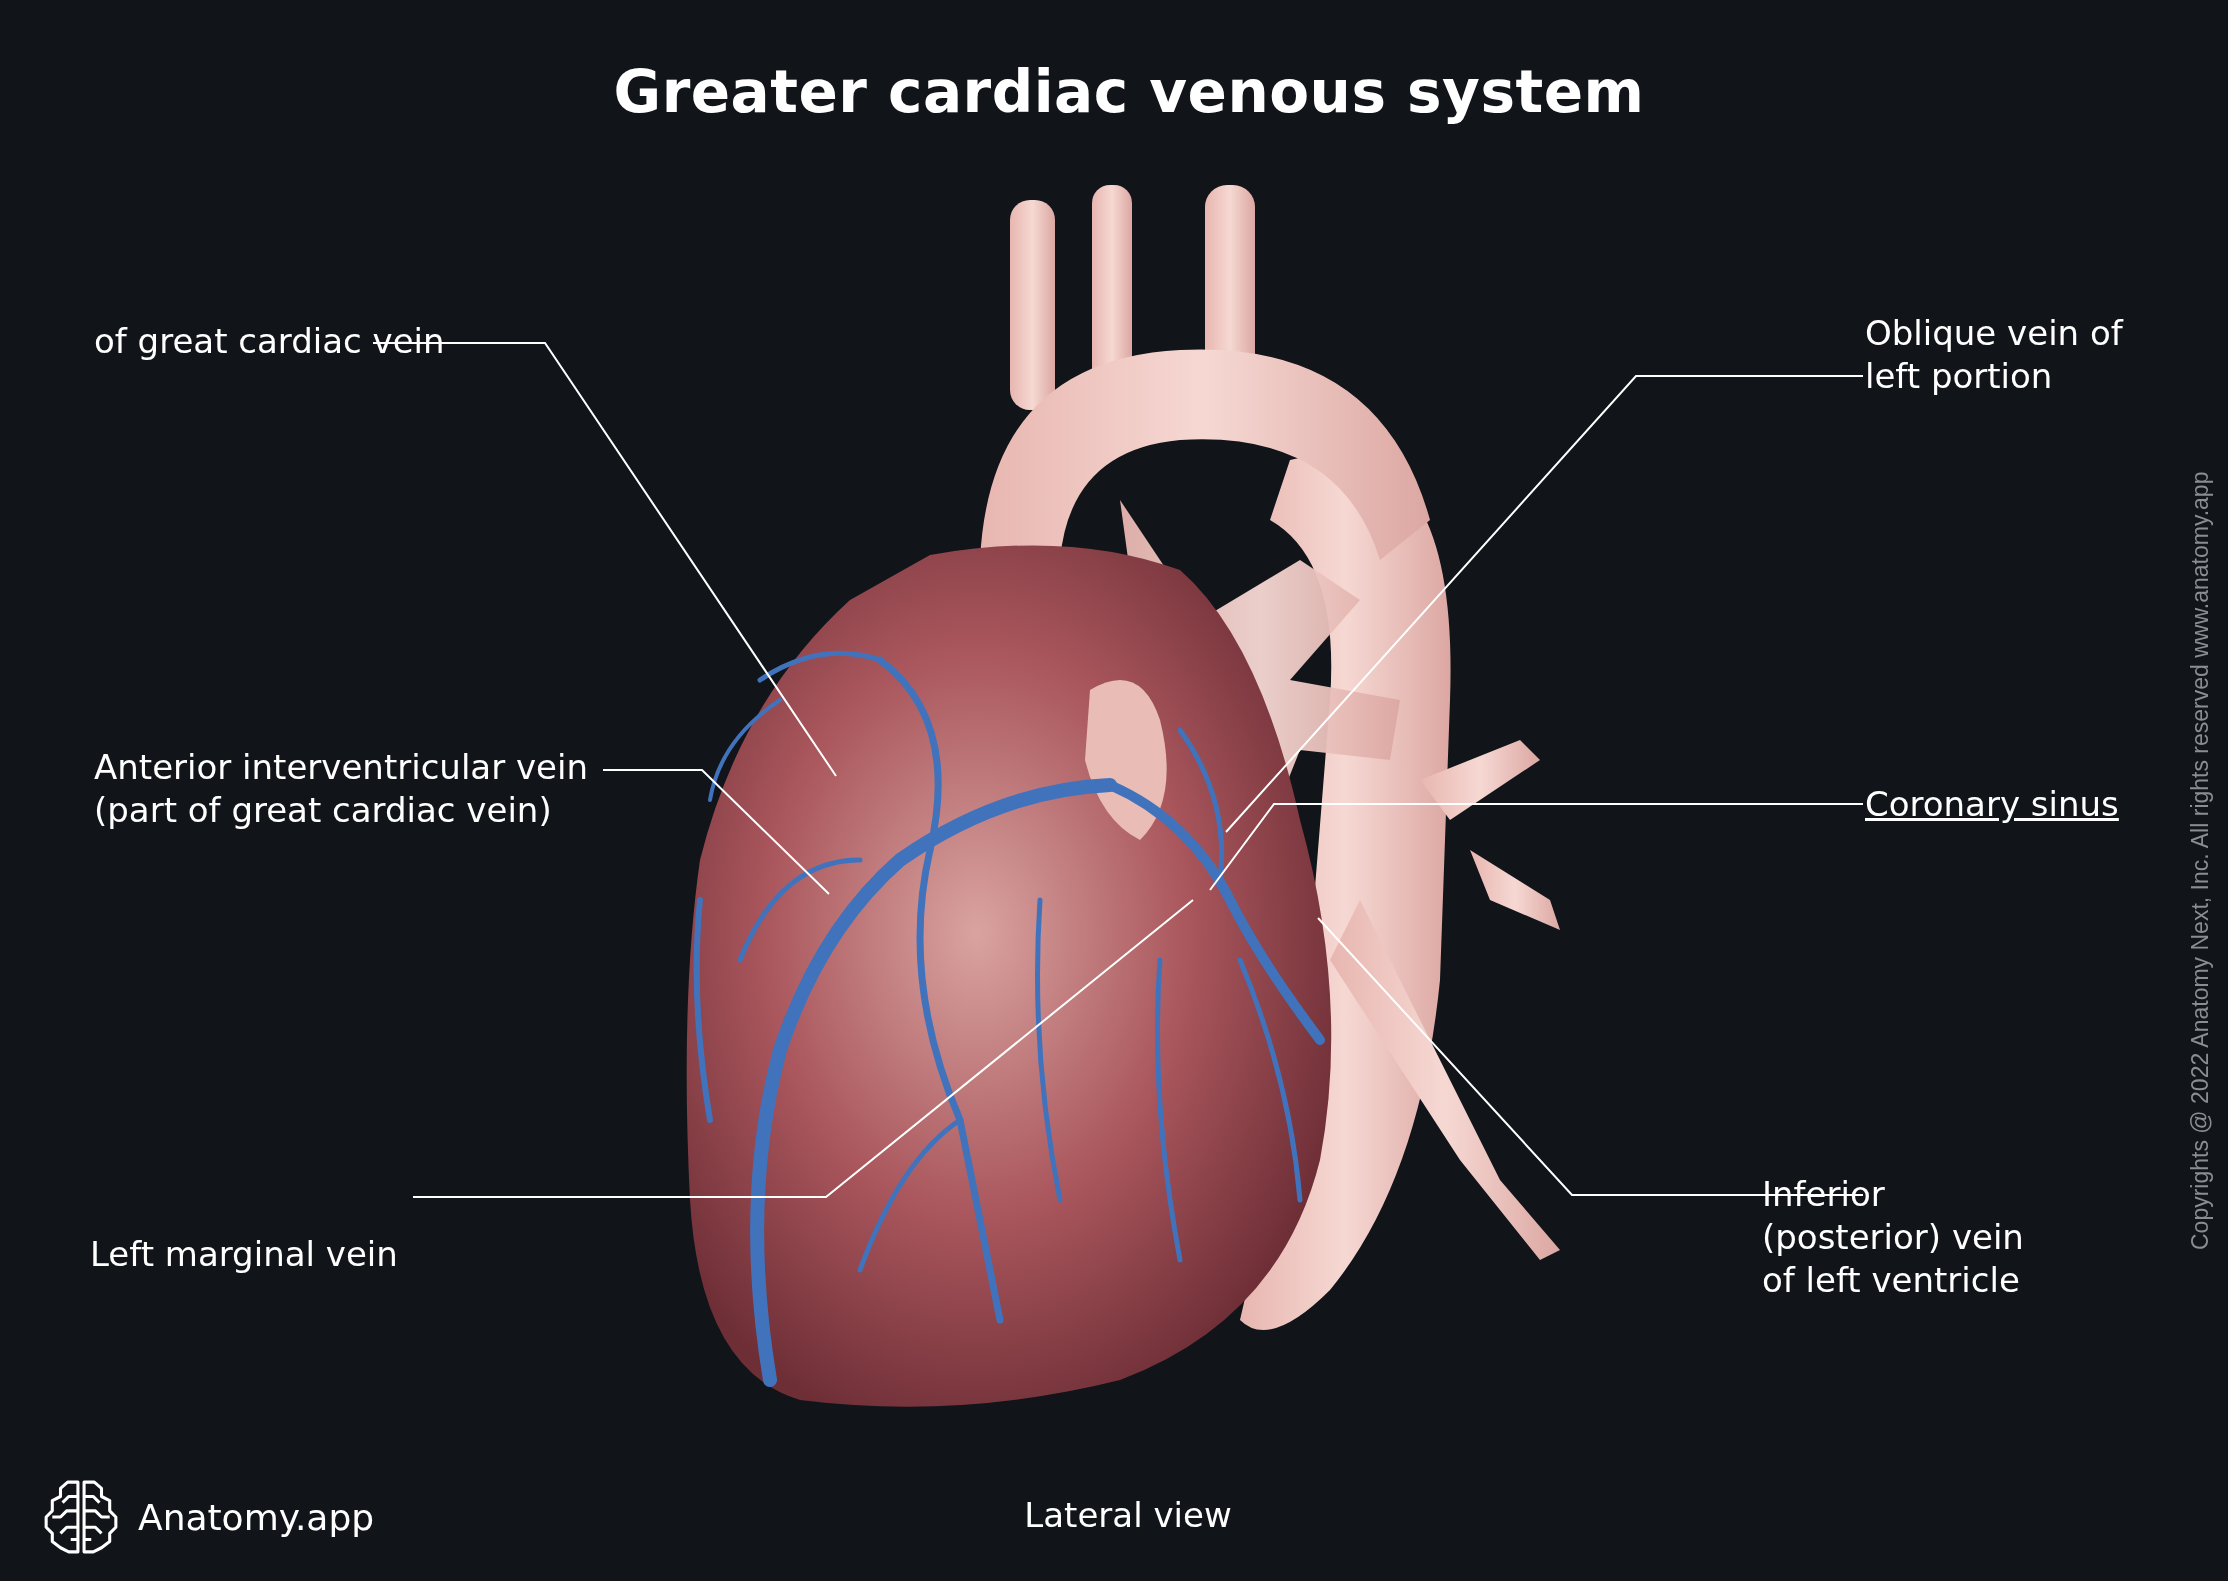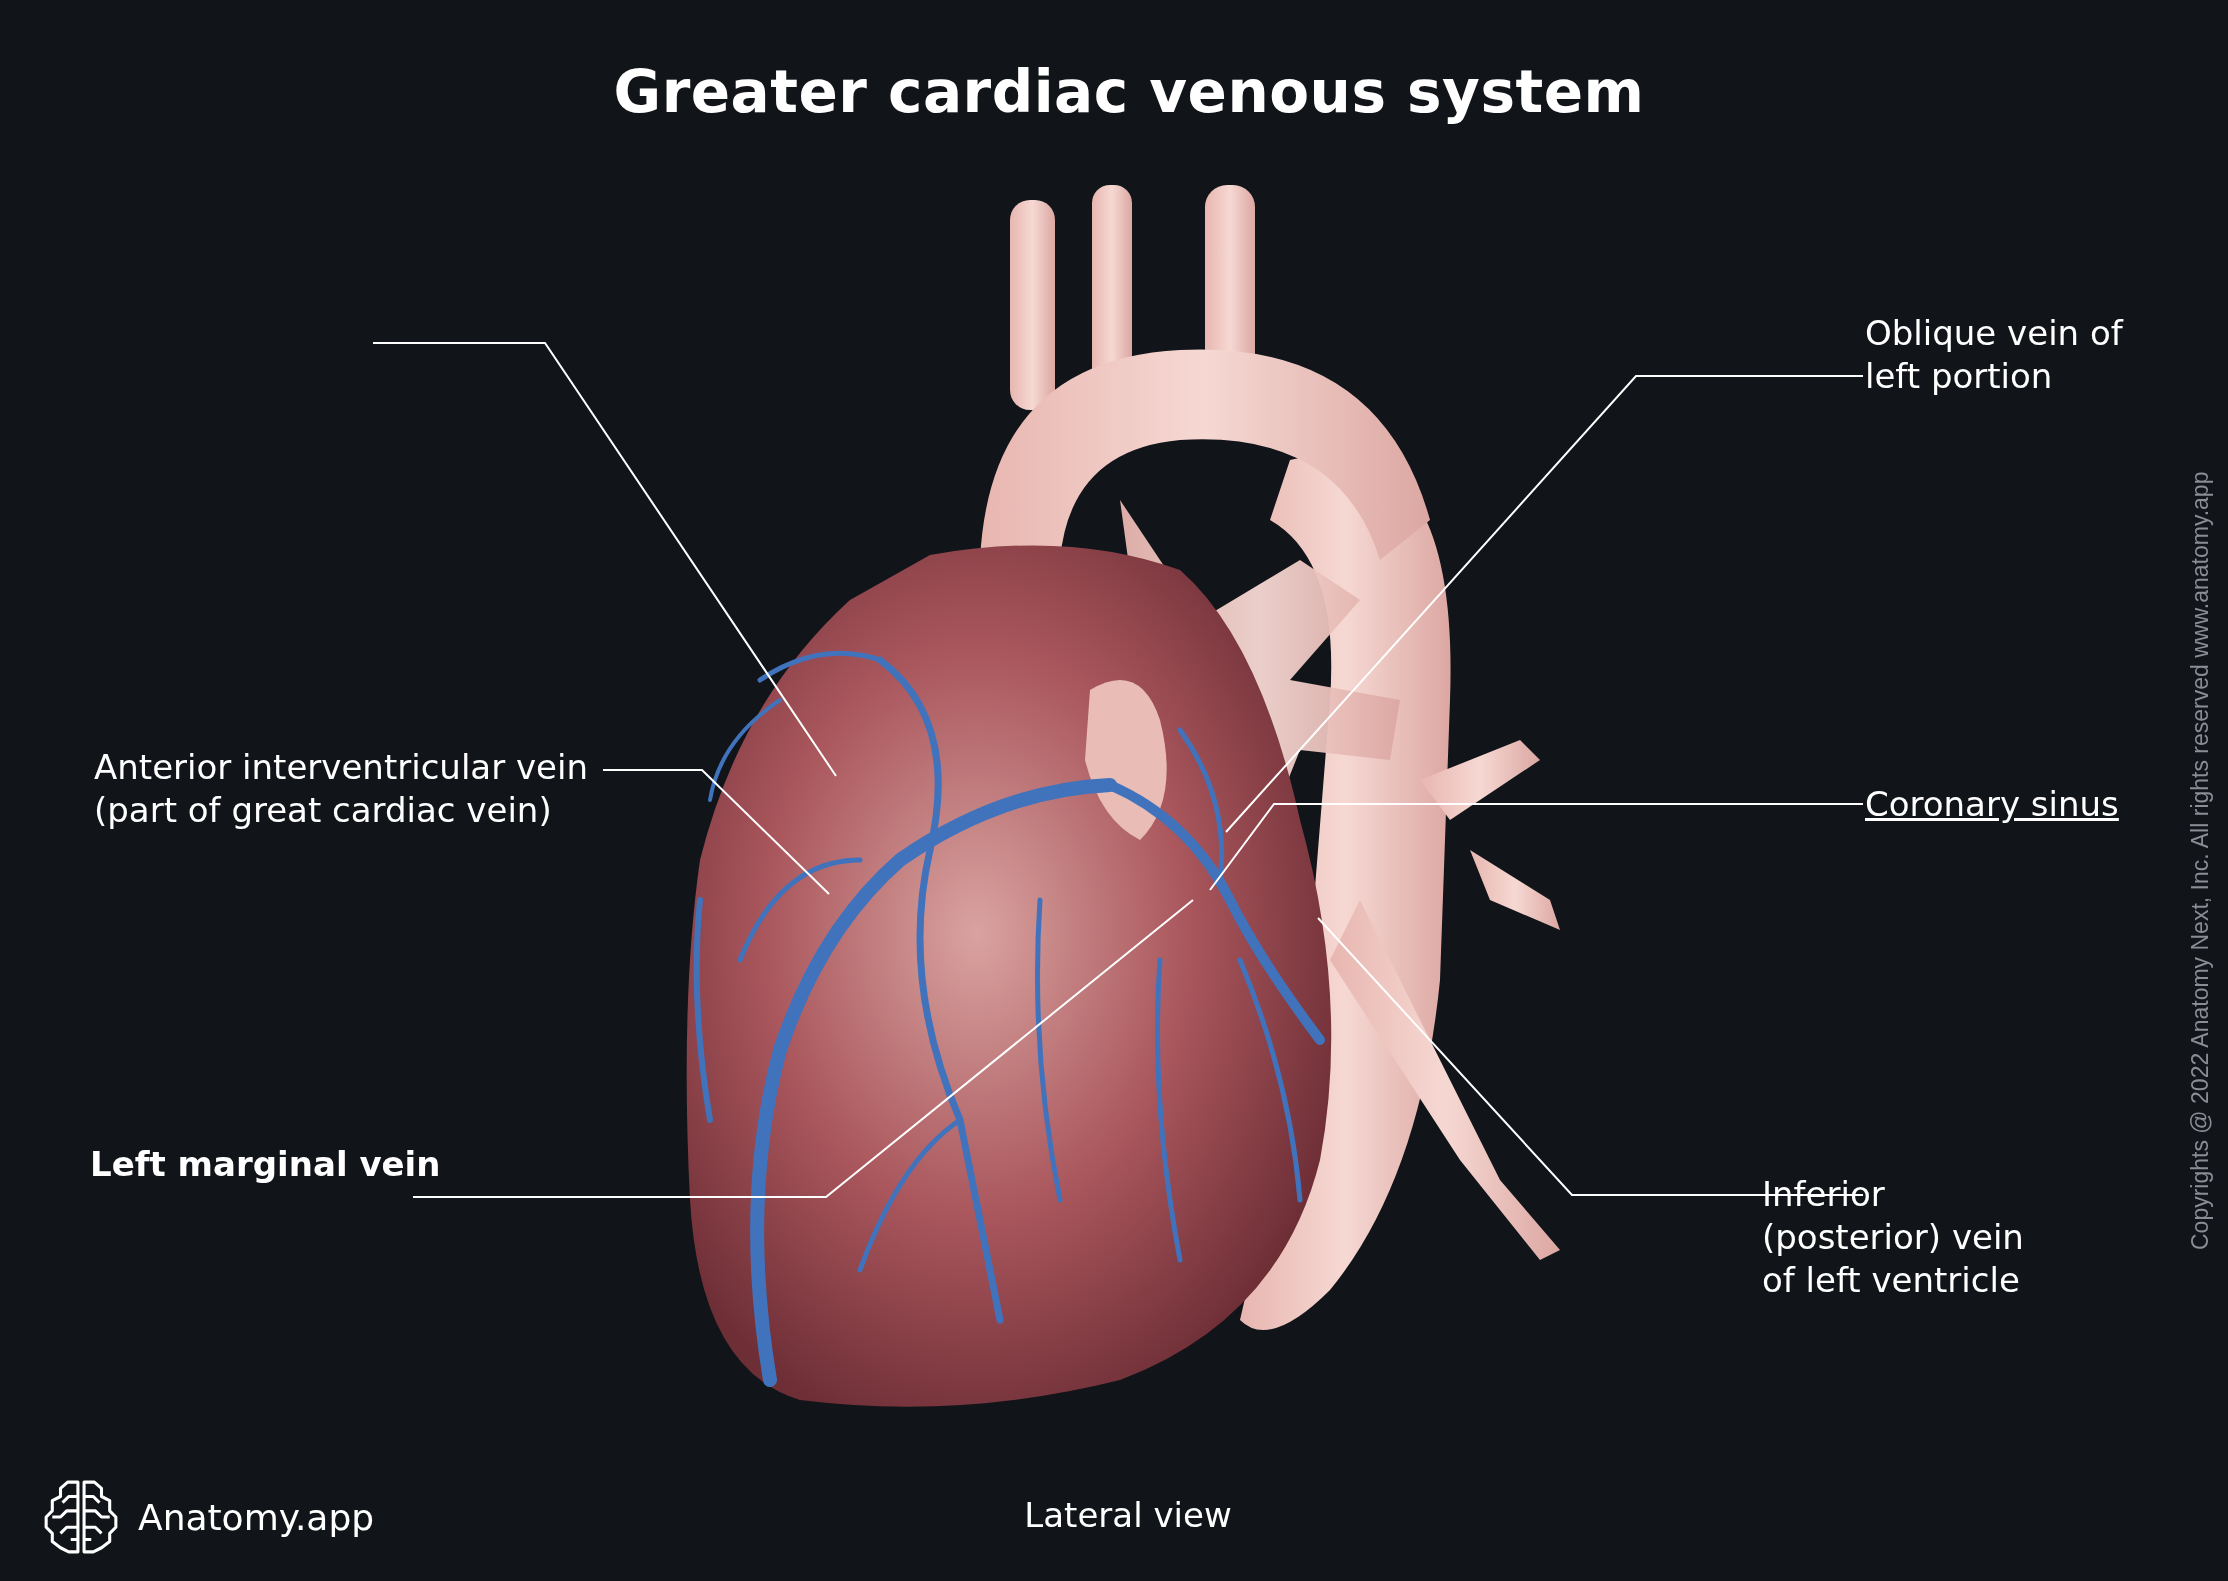--- a/index.html
+++ b/index.html
@@ -85,26 +85,27 @@
     <polyline points="373,343 545,343 836,776"></polyline>
     <polyline points="603,770 702,770 829,894"></polyline>
     <polyline points="413,1197 826,1197 1193,900"></polyline>
     <polyline points="1863,376 1636,376 1226,832"></polyline>
     <polyline points="1863,804 1274,804 1210,890"></polyline>
     <polyline points="1863,1195 1572,1195 1318,918"></polyline>
   </g>
 </svg>
 
 <div class="label" style="left:94px; top:320px;">
+  <span>of great cardiac vein</span>
 </div>
 <div class="label" style="left:94px; top:746px;">
   <span>Anterior interventricular vein</span>
   <span>(part of great cardiac vein)</span>
 </div>
-<div class="label" style="left:90px; top:1143px;font-weight:bold;">
+<div class="label" style="left:90px; top:1233px;">
   <span>Left marginal vein</span>
 </div>
 
 <div class="label" style="left:1865px; top:312px;">
   <span>Oblique vein of</span>
   <span>left portion</span>
 </div>
 <div class="label" style="left:1865px; top:783px;text-decoration:underline;">
   <span>Coronary sinus</span>
 </div>

